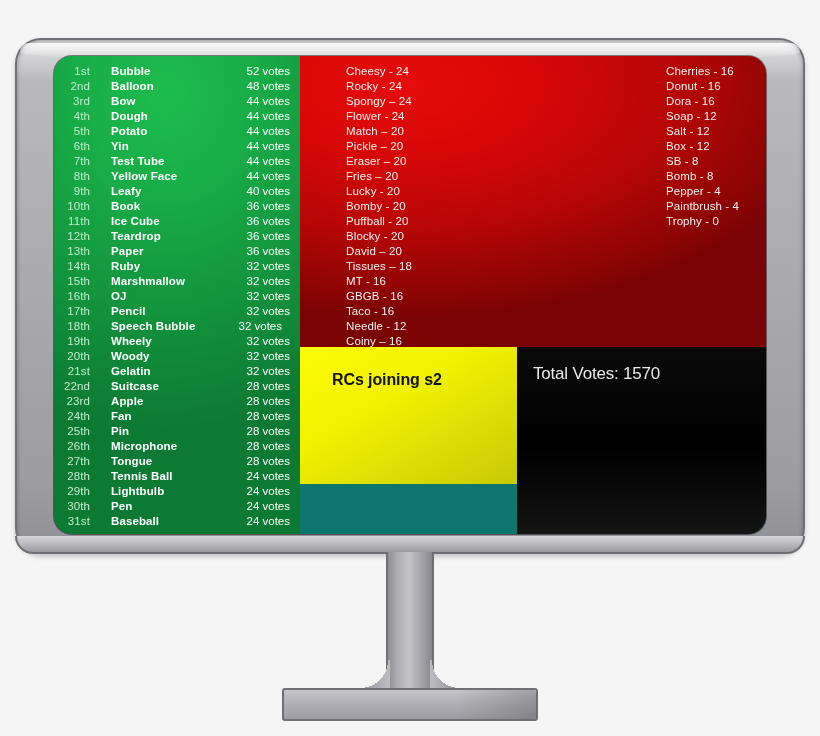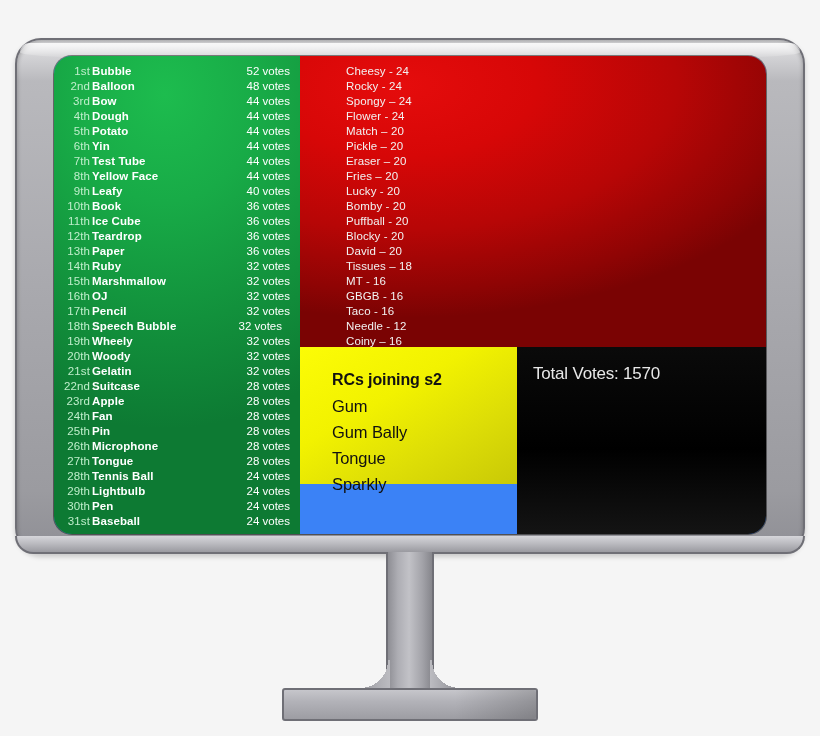--- a/index.html
+++ b/index.html
@@ -32,21 +32,21 @@
     pointer-events:none;
   }
 
   
   .screen{
     position:absolute;
     left:54px;top:56px;
     width:712px;height:478px;
     border-radius:18px;
     overflow:hidden;
-    background:#3b82f6;
+    background:#0f766e;
     box-shadow:0 0 0 1px rgba(0,0,0,.45);
   }
 
   
   .panel{position:absolute;box-sizing:border-box;}
 
   .green-panel{
     left:0;top:0;width:246px;height:478px;
     background:
       radial-gradient(120% 70% at 45% 8%, #1dbc4e 0%, #18ab47 32%, #12913c 68%, #0d7a33 100%);
@@ -75,21 +75,21 @@
   }
   .grow .ord{
     width:27px;flex:0 0 27px;
     text-align:right;
     color:#bfeecb;
     font-weight:400;
     letter-spacing:.1px;
   }
   .grow .nm{
     flex:1 1 auto;
-    padding-left:2px;
+    padding-left:21px;
     color:#ffffff;
     font-weight:700;
     letter-spacing:.1px;
     overflow:hidden;
   }
   .grow .vt{
     flex:0 0 auto;
     color:#ffffff;
     font-weight:400;
     text-align:left;
@@ -362,31 +362,38 @@
           <div class="rrow">Puffball - 20</div>
           <div class="rrow">Blocky - 20</div>
           <div class="rrow">David – 20</div>
           <div class="rrow">Tissues – 18</div>
           <div class="rrow">MT - 16</div>
           <div class="rrow">GBGB - 16</div>
           <div class="rrow">Taco - 16</div>
           <div class="rrow">Needle - 12</div>
           <div class="rrow">Coiny – 16</div>
         </div>
+      <div class="red-col b" id="red-col-b">
+          <div class="rrow">Cherries - 16</div>
+          <div class="rrow">Donut - 16</div>
+          <div class="rrow">Dora - 16</div>
+          <div class="rrow">Soap - 12</div>
+          <div class="rrow">Salt - 12</div>
+          <div class="rrow">Box - 12</div>
+          <div class="rrow">SB - 8</div>
+          <div class="rrow">Bomb - 8</div>
+          <div class="rrow">Pepper - 4</div>
+          <div class="rrow">Paintbrush  - 4</div>
+          <div class="rrow">Trophy - 0</div>
+        </div>
     </div>
 
     <div class="panel yellow-panel">
       <div class="yellow-list">
         <div class="yrow hdr">RCs joining s2</div>
-        <div id="yellow-items">
-            <div class="yrow">Gum</div>
-            <div class="yrow">Gum Bally</div>
-            <div class="yrow">Tongue</div>
-            <div class="yrow">Sparkly</div>
-          </div>
       </div>
     </div>
 
     <div class="panel black-panel">
       <div class="total">Total Votes: 1570</div>
     </div>
 
   </div>
 
   <div class="neck"></div>

